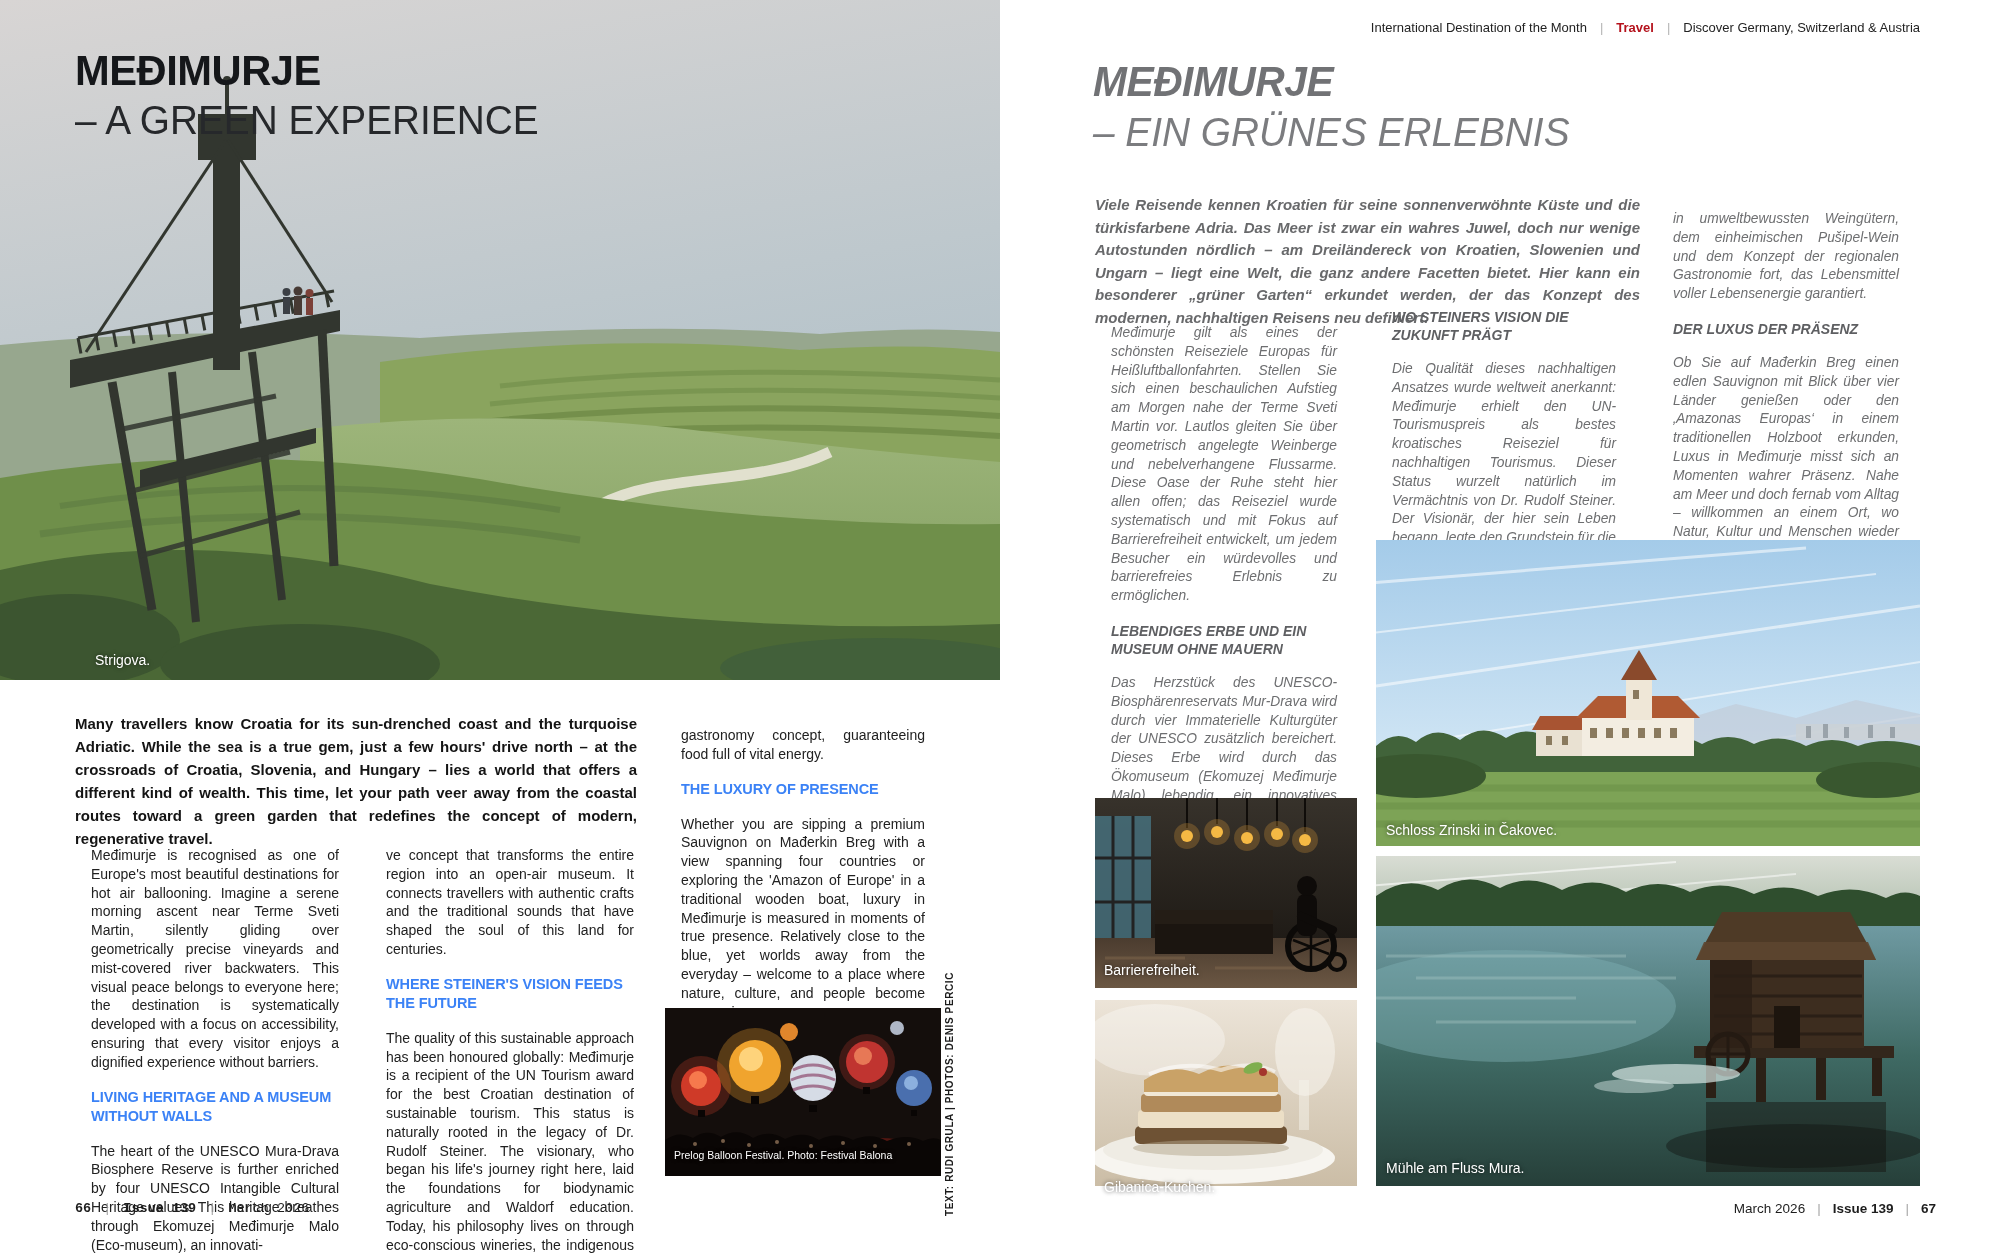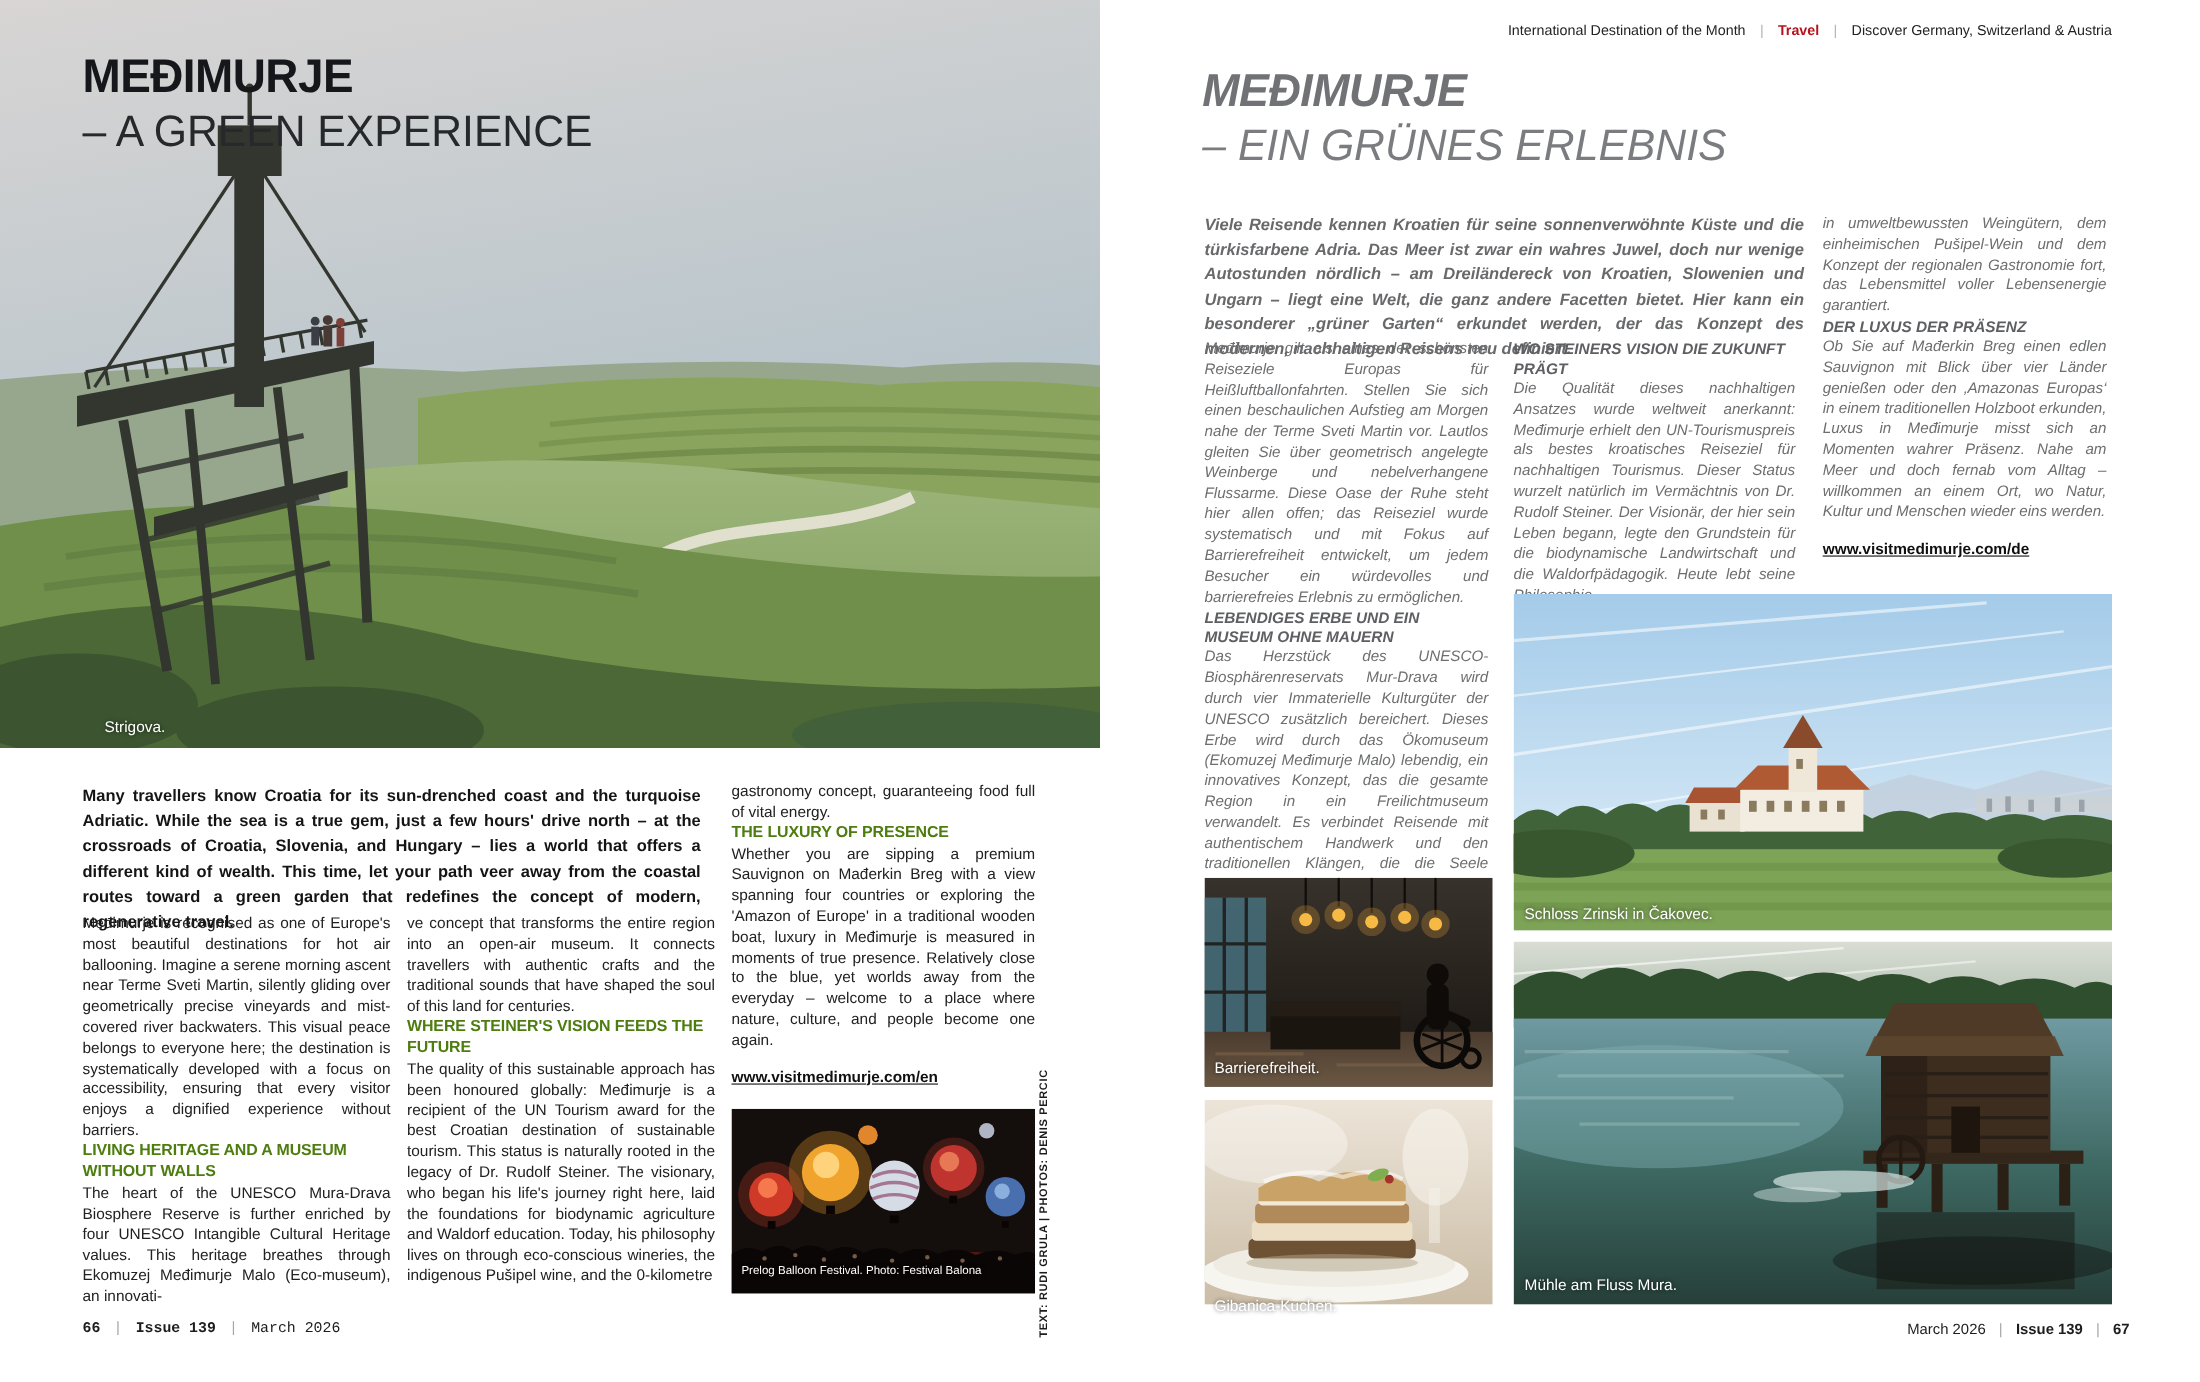--- a/index.html
+++ b/index.html
@@ -10,23 +10,23 @@
   
   .hero{left:0;top:0;width:1000px;height:680px;}
   .hero svg{display:block;}
   .title-en{left:75px;top:44px;transform:scaleX(.97);transform-origin:left top;}
   .title-en .t1{display:block;font-size:43px;line-height:52px;font-weight:800;color:#15171a;letter-spacing:-0.5px;}
   .title-en .t2{display:block;font-size:40px;line-height:48px;font-weight:300;color:#26282b;letter-spacing:0px;}
   .photo-cap{color:#fff;font-size:14px;text-shadow:0 0 4px rgba(0,0,0,.65);white-space:nowrap;}
   .cap-strigova{left:95px;top:652px;}
   .intro-en{left:75px;top:712px;width:562px;font-size:15px;line-height:23px;font-weight:bold;color:#141414;text-align:justify;}
   .col{text-align:justify;}
-  .col p{margin:0;}
+  .col p{margin:16px;}
   .body-en{font-size:14px;line-height:18.8px;color:#212121;}
-  .h-en{font-weight:bold;font-size:14.5px;line-height:19px;color:#4d7c0f;margin:14px 0 5px;letter-spacing:-0.1px;text-align:left;}
+  .h-en{font-weight:bold;font-size:14.5px;line-height:19px;color:#3b82f6;margin:14px 0 5px;letter-spacing:-0.1px;text-align:left;}
   .c1{left:75px;top:830px;width:280px;}
   .c2{left:370px;top:830px;width:280px;}
   .c3{left:665px;top:710px;width:276px;}
   .weblink{display:inline-block;margin-top:16px;font-size:14px;font-weight:bold;color:#101010;text-decoration:underline;}
   .balloon{left:665px;top:1008px;width:276px;height:168px;}
   .cap-balloon{left:674px;top:1149px;font-size:10.5px;}
   .credit{left:944px;top:948px;height:268px;width:18px;writing-mode:vertical-rl;transform:rotate(180deg);font-size:10px;letter-spacing:.6px;color:#1b1b1b;font-weight:600;white-space:nowrap;}
   .footer{top:1201px;font-size:13.5px;color:#1d1d1d;white-space:nowrap;}
   .footer .sep{color:#a6a6a6;padding:0 12px;font-weight:400;}
   .footer .b{font-weight:bold;}

